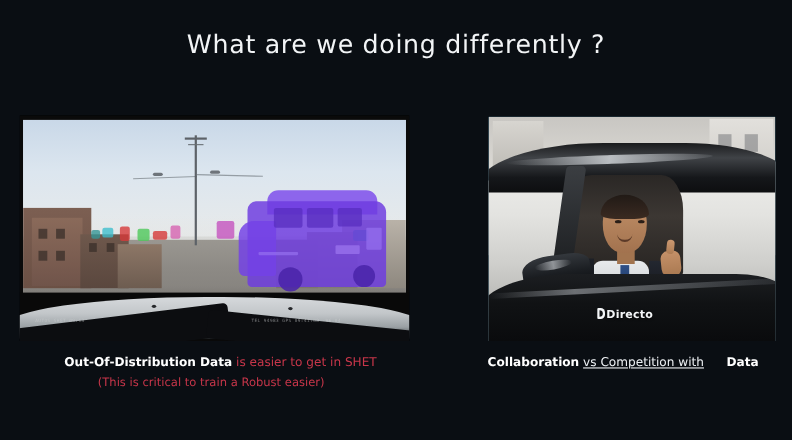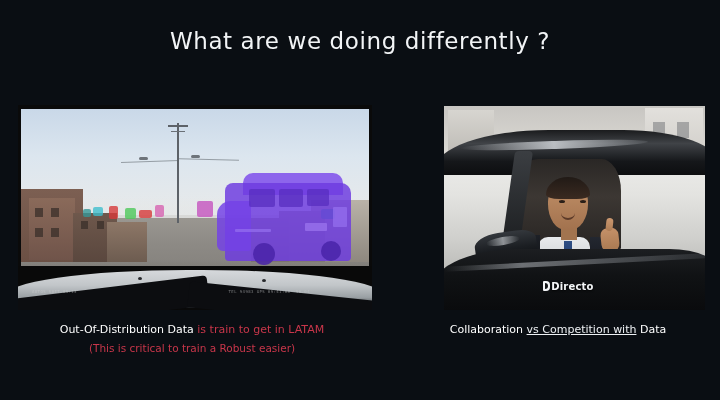--- a/index.html
+++ b/index.html
@@ -312,21 +312,21 @@
 
   
   .cap{
     position:absolute;text-align:center;
     font-family:"DejaVu Sans", sans-serif;
   }
   .cap-left{left:0;top:322px;width:384px;}
   .cap-right{left:396px;top:322px;width:324px;}
   .cap-line1{font-size:11px;line-height:15px;}
   .cap-line2{font-size:10.5px;line-height:15px;margin-top:4px;}
-  .b{color:#ffffff;font-weight:400;}
+  .b{color:#ffffff;font-weight:700;margin-left:17px;}
   .n{color:#eef1f4;font-weight:400;text-decoration:underline;}
   .r{color:#c8364a;font-weight:400;}
 </style>
 </head>
 <body>
 
 <div class="slide">
 
   <div class="title">What are we doing differently ?</div>
 
@@ -438,21 +438,21 @@
       <div class="door"></div>
       <div class="door-hl"></div>
 
       <div class="logo"><span class="logo-mark"></span><span>Directo</span></div>
     </div>
   </div>
 
   <div class="cap cap-left">
     <div class="cap-line1">
       <span class="b">Out-Of-Distribution Data</span>
-      <span class="r">is train to get in LATAM</span>
+      <span class="r">is easier to get in SHET</span>
     </div>
     <div class="cap-line2 r">(This is critical to train a Robust easier)</div>
   </div>
 
   <div class="cap cap-right">
     <div class="cap-line1">
       <span class="b">Collaboration</span>
       <span class="n">vs Competition with</span>
       <span class="b">Data</span>
     </div>

